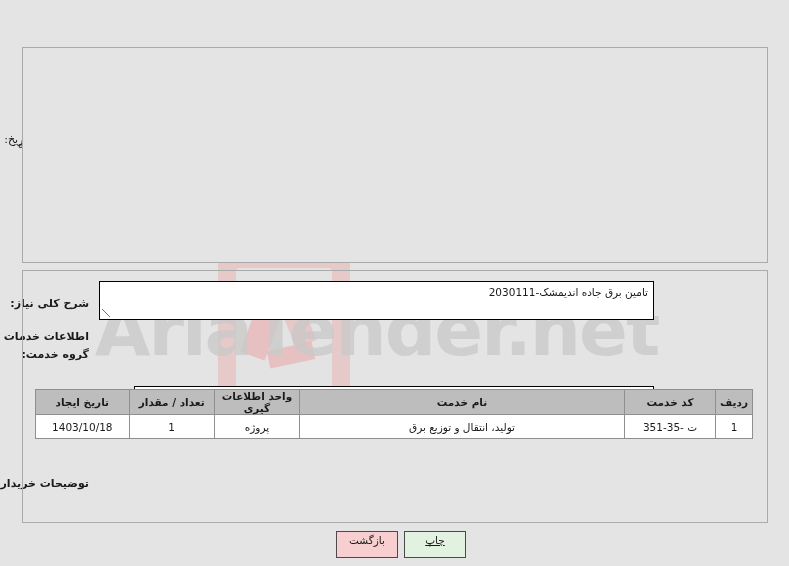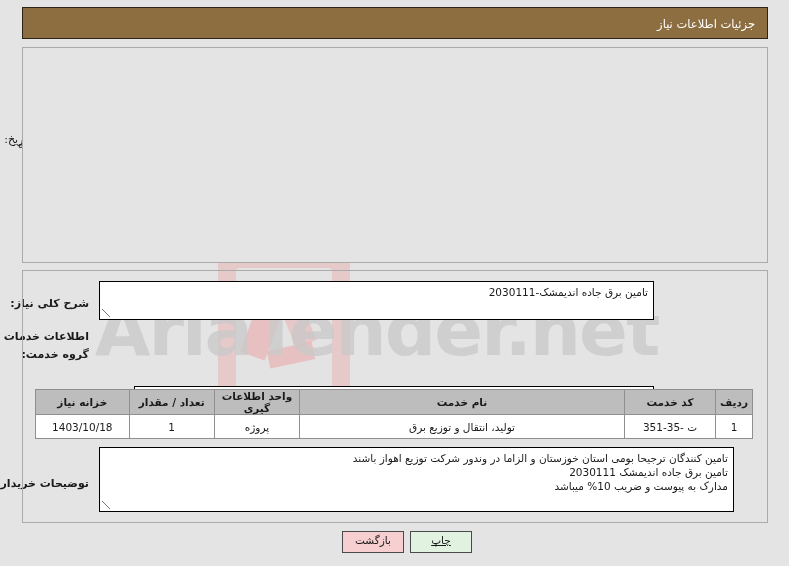--- a/index.html
+++ b/index.html
@@ -245,50 +245,46 @@
   .c-radif { width: 30px; }
   .c-code  { width: 92px; }
   .c-name  { width: 330px; }
   .c-unit  { width: 86px; }
   .c-qty   { width: 86px; }
   .c-date  { width: 94px; }
 
   
   .btn {
     position: absolute;
-    height: 22px;
+    height: 27px;
     border: 1px solid #4a4a4a;
     font-size: 10.5px;
     line-height: 17px;
     text-align: center;
     color: #1a1a1a;
     cursor: pointer;
     z-index: 3;
-    margin-left: 6px;
   }
   #btn-back  { left: 336px; top: 531px; width: 62px; background: #f8cfd0; }
   #btn-print { left: 404px; top: 531px; width: 62px; background: #e2f2e0; text-decoration: underline; }
 </style>
 </head>
 <body>
 
 <div id="page">
 
   <div class="watermark">
     <div class="wm-shield"></div>
     <div class="wm-shield-inner"></div>
     <div class="wm-a1"></div>
     <div class="wm-a2"></div>
     <div class="wm-a3"></div>
     <div class="wm-text">AriaTender.net</div>
   </div>
 
-  <div class="topbar">
-    <div class="topbar-title">جزئیات اطلاعات نیاز</div>
-  </div>
 
   <div class="panel" id="panel-main"></div>
 
   <div class="lbl" style="right:658px; top:68px; width:98px;">شماره نیاز:</div>
   <div class="inp num" style="right:472px; top:64px; width:180px;">1103095136000223</div>
 
   <div class="lbl" style="right:287px; top:68px; width:140px;">تاریخ و ساعت اعلان عمومی:</div>
 
   <div class="inp num" style="left:85px; top:64px; width:150px;">1403/10/03 - 12:58</div>
 
@@ -349,36 +345,33 @@
   <div class="inp" style="right:135px; top:356px; width:520px;">تامین برق، گاز، بخار و تهویه هوا</div>
 
   <table class="tbl">
     <thead>
       <tr>
         <th class="c-radif">ردیف</th>
         <th class="c-code">کد خدمت</th>
         <th class="c-name">نام خدمت</th>
         <th class="c-unit">واحد اطلاعات گیری</th>
         <th class="c-qty">تعداد / مقدار</th>
-        <th class="c-date">خزانه نیاز</th>
+        <th class="c-date">تاریخ ایجاد</th>
       </tr>
     </thead>
     <tbody>
       <tr>
         <td>1</td>
         <td>ت -35-351</td>
         <td>تولید، انتقال و توزیع برق</td>
         <td>پروژه</td>
         <td>1</td>
         <td>1403/10/18</td>
       </tr>
     </tbody>
   </table>
 
   <div class="bold-lbl" style="right:700px; top:477px;">توضیحات خریدار:</div>
-  <div class="ta" style="right:55px; top:447px; width:635px; height:65px;">تامین کنندگان ترجیحا بومی استان خوزستان و الزاما در وندور شرکت توزیع اهواز باشند
-تامین برق جاده اندیمشک 2030111
-مدارک به پیوست و ضریب 10% میباشد</div>
 
   <div class="btn" id="btn-back">بازگشت</div>
   <div class="btn" id="btn-print">چاپ</div>
 
 </div>
 
 </body></html>

